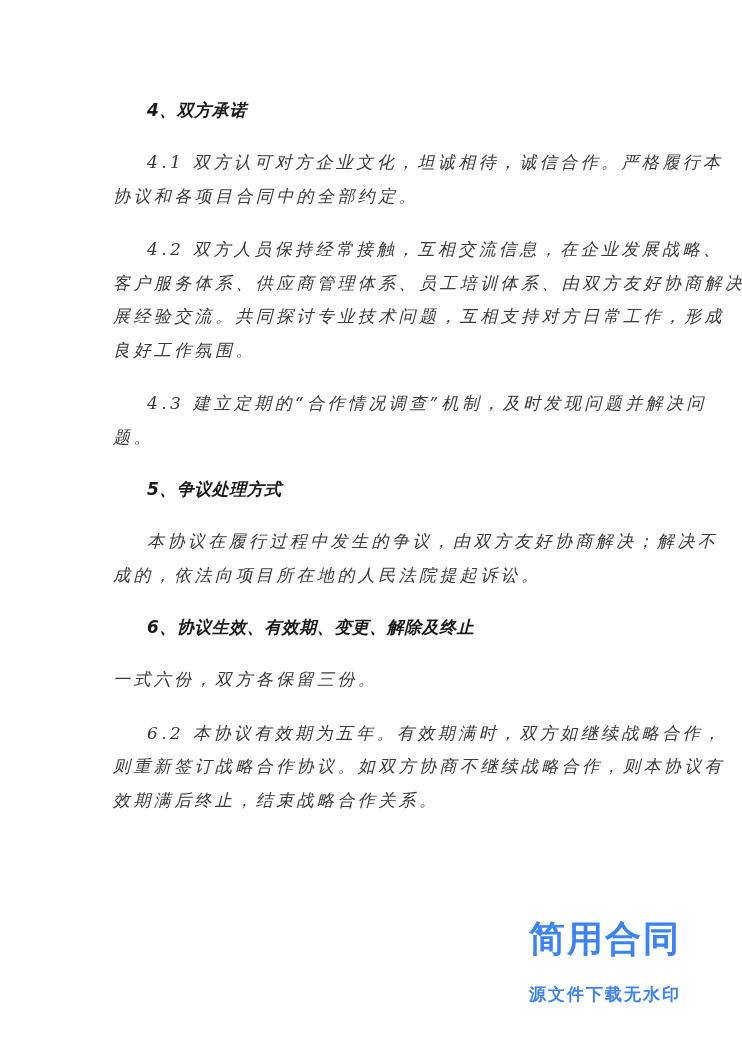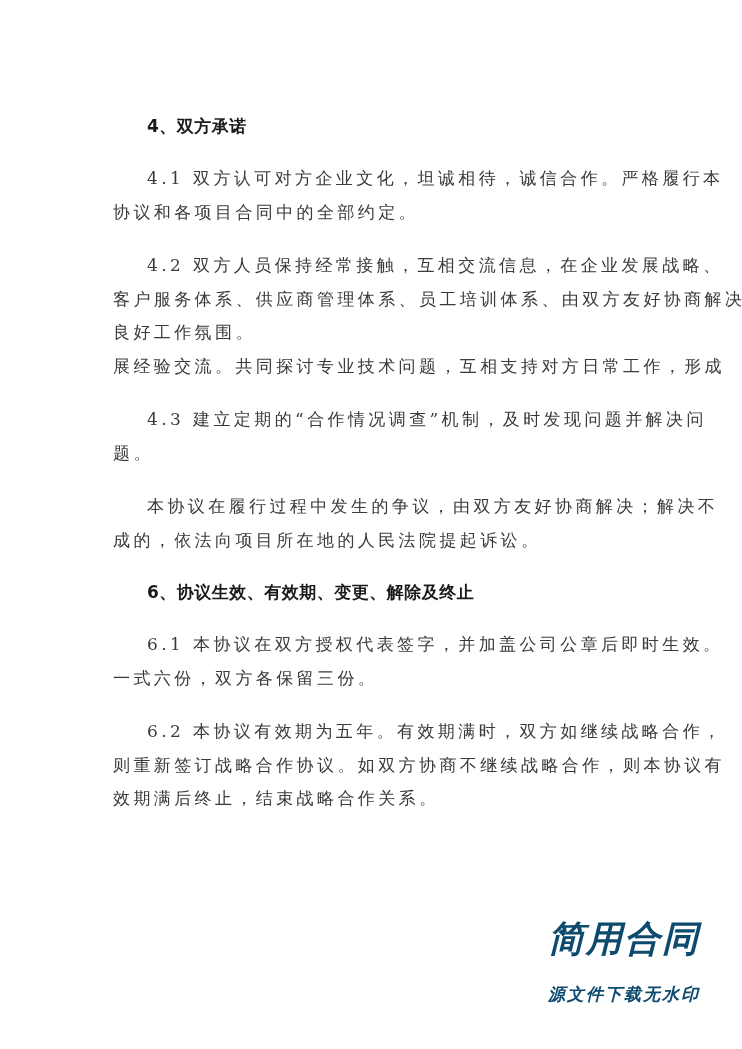--- a/index.html
+++ b/index.html
@@ -11,22 +11,23 @@
       width: 742px;
       height: 1049px;
       position: relative;
       overflow: hidden;
       font-family: "DejaVu Serif", "Liberation Serif", serif;
       color: #333333;
     }
     .page {
       position: absolute;
       left: 113px;
-      top: 111px;
+      top: 95px;
       width: 520px;
+      font-style: italic;
     }
     .heading {
       font-family: "DejaVu Sans", "Liberation Sans", sans-serif;
       font-weight: bold;
       font-size: 17px;
       color: #1a1a1a;
       text-indent: 34px;
       line-height: 30px;
       margin: 0 0 21px 0;
       letter-spacing: 0.5px;
@@ -46,24 +47,23 @@
     }
     .para .line.first {
       padding-left: 34px;
     }
     .para { text-indent: 0; }
     .watermark {
       position: absolute;
       left: 510px;
       top: 918px;
       width: 190px;
-      text-align: right;
-      color: #0c4a6e;
+      text-align: center;
+      color: #3b82f6;
       font-family: "DejaVu Sans", "Liberation Sans", sans-serif;
-      font-style: italic;
     }
     .wm-title {
       font-size: 36px;
       font-weight: bold;
       letter-spacing: 2px;
       line-height: 42px;
     }
     .wm-sub {
       font-size: 17px;
       font-weight: bold;
@@ -80,39 +80,39 @@
   <div class="heading">4、双方承诺</div>
 
   <div class="para">
     <span class="line first">4.1 双方认可对方企业文化，坦诚相待，诚信合作。严格履行本</span>
     <span class="line">协议和各项目合同中的全部约定。</span>
   </div>
 
   <div class="para">
     <span class="line first">4.2 双方人员保持经常接触，互相交流信息，在企业发展战略、</span>
     <span class="line">客户服务体系、供应商管理体系、员工培训体系、由双方友好协商解决</span>
+    <span class="line">展经验交流。共同探讨专业技术问题，互相支持对方日常工作，形成</span>
     <span class="line">良好工作氛围。</span>
-    <span class="line">展经验交流。共同探讨专业技术问题，互相支持对方日常工作，形成</span>
   </div>
 
   <div class="para">
     <span class="line first">4.3 建立定期的“合作情况调查”机制，及时发现问题并解决问</span>
     <span class="line">题。</span>
   </div>
 
+  <div class="heading">5、争议处理方式</div>
 
   <div class="para">
     <span class="line first">本协议在履行过程中发生的争议，由双方友好协商解决；解决不</span>
     <span class="line">成的，依法向项目所在地的人民法院提起诉讼。</span>
   </div>
 
   <div class="heading">6、协议生效、有效期、变更、解除及终止</div>
 
   <div class="para">
-    <span class="line first">6.1 本协议在双方授权代表签字，并加盖公司公章后即时生效。</span>
     <span class="line">一式六份，双方各保留三份。</span>
   </div>
 
   <div class="para">
     <span class="line first">6.2 本协议有效期为五年。有效期满时，双方如继续战略合作，</span>
     <span class="line">则重新签订战略合作协议。如双方协商不继续战略合作，则本协议有</span>
     <span class="line">效期满后终止，结束战略合作关系。</span>
   </div>
 
 </div>

